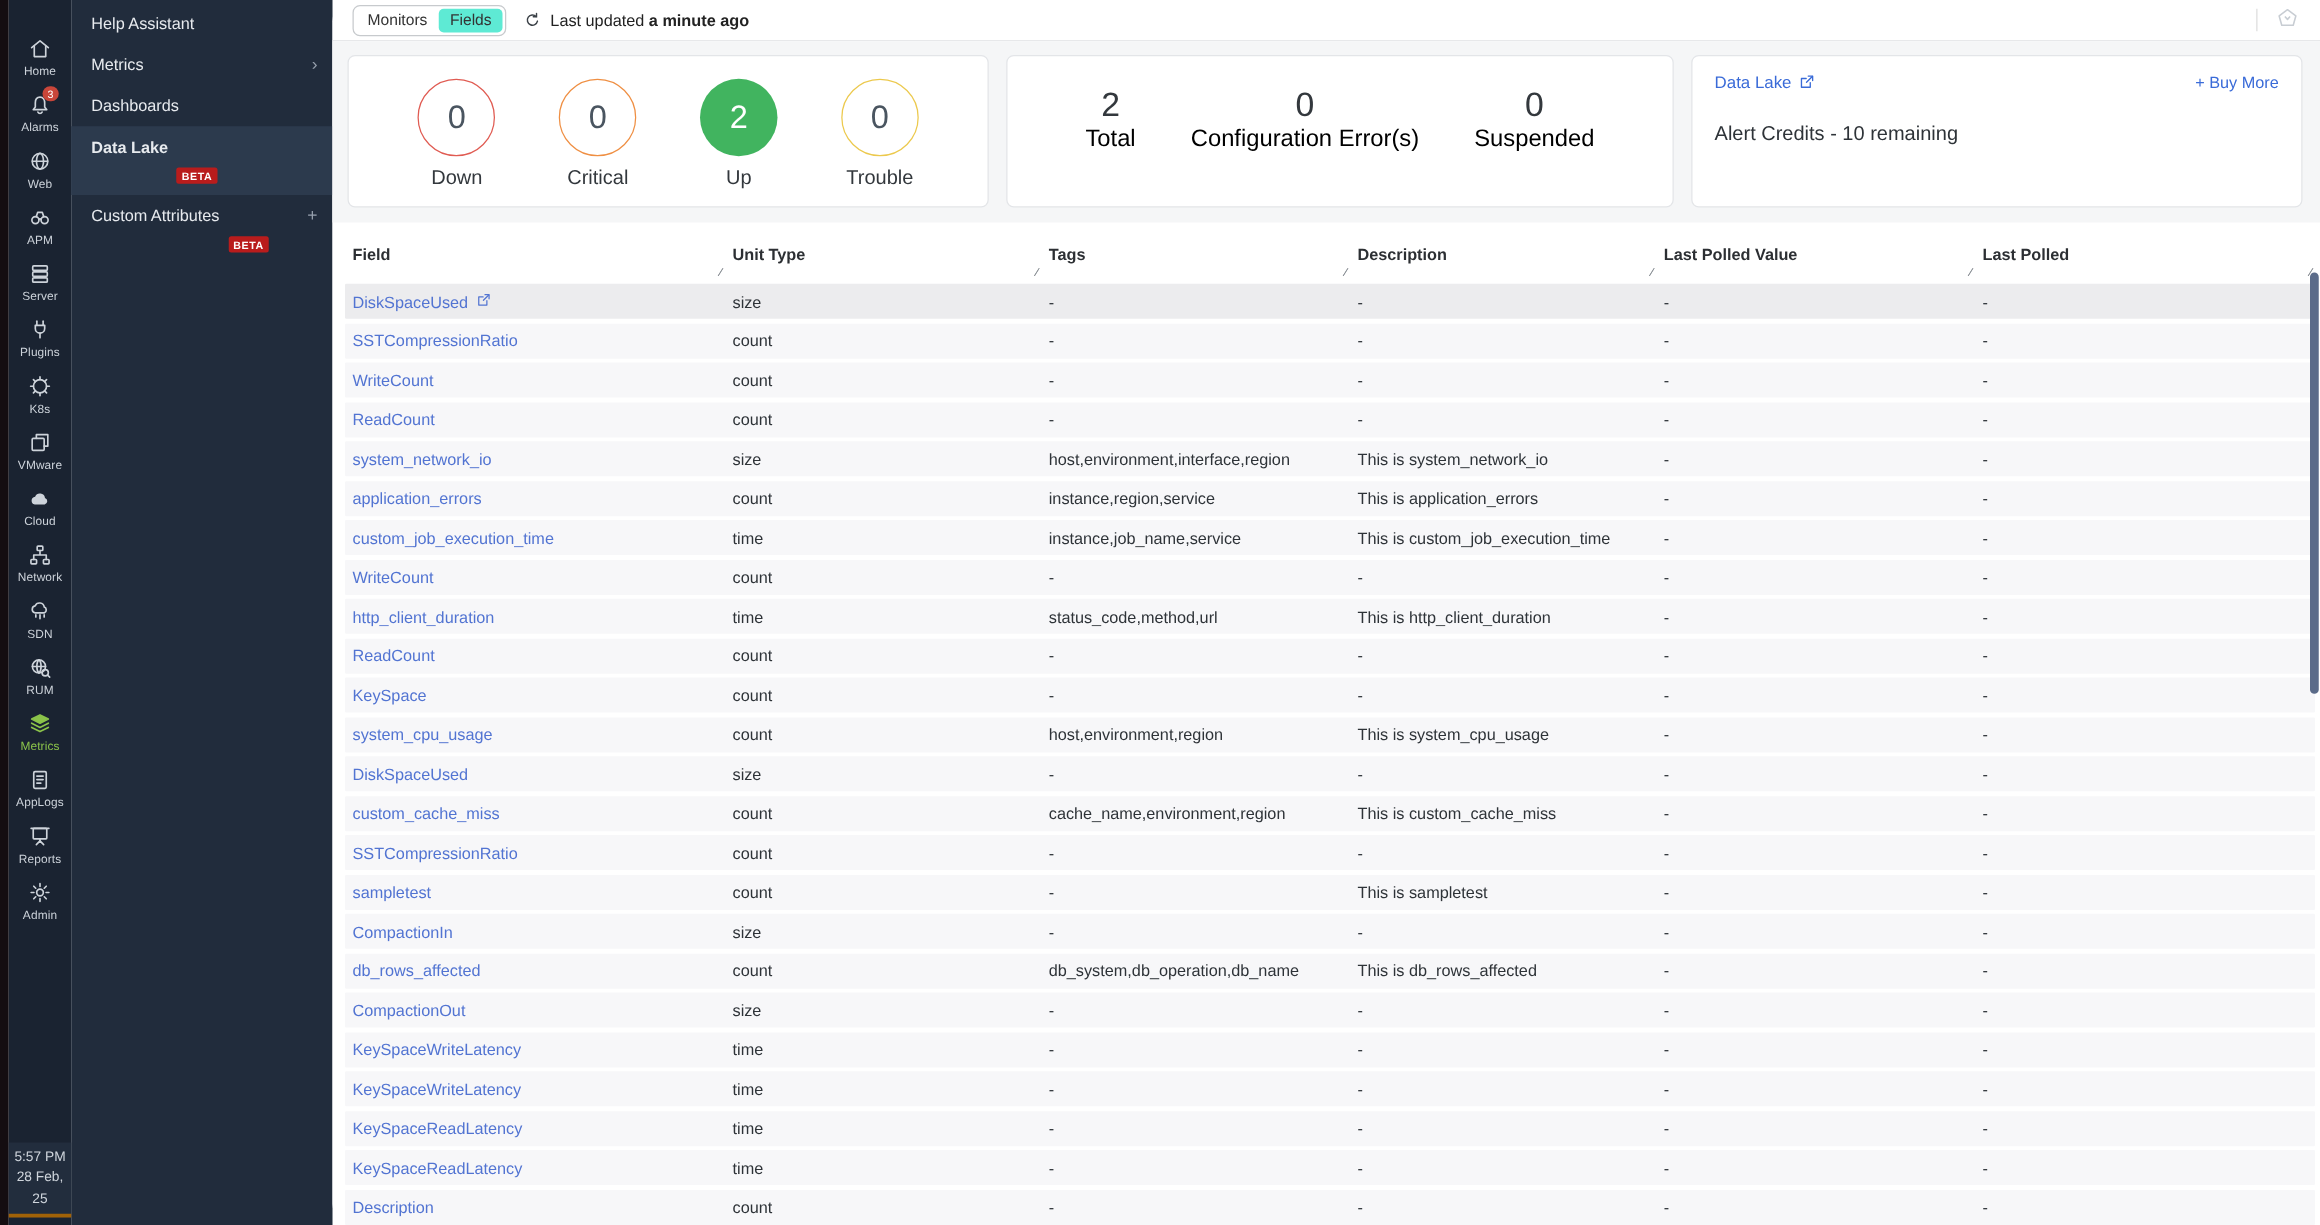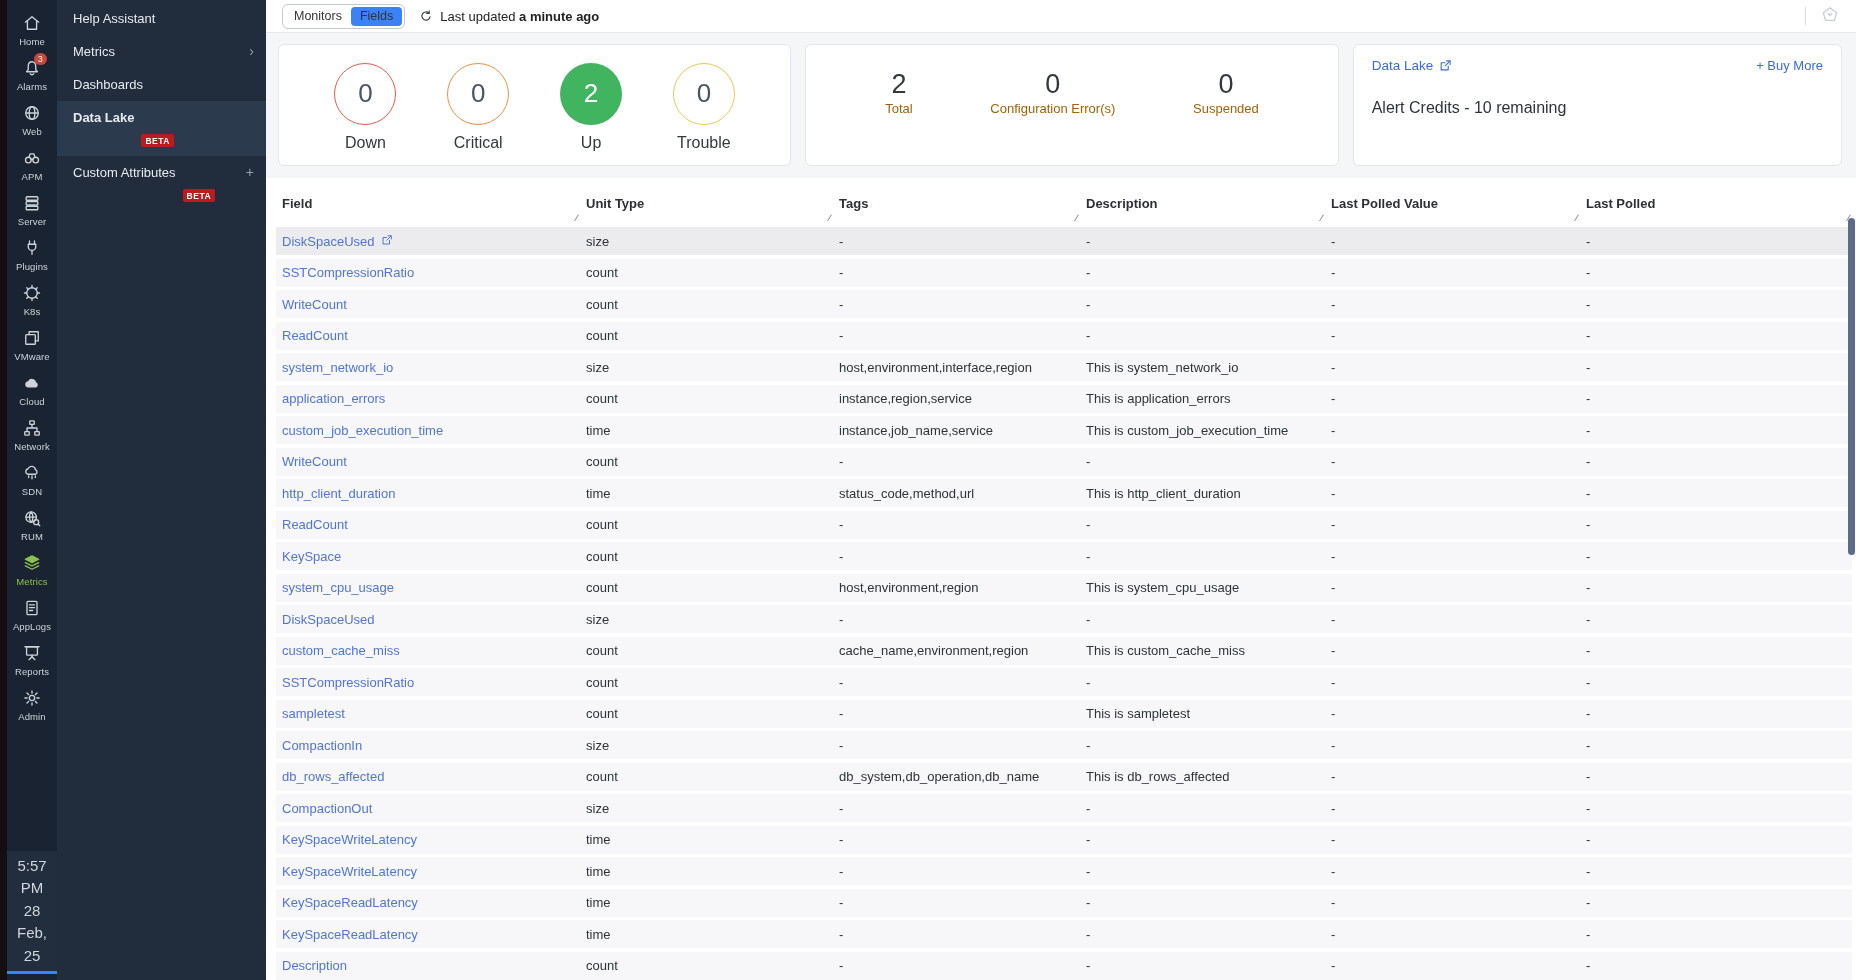--- a/index.html
+++ b/index.html
@@ -5,71 +5,71 @@
   * { margin:0; padding:0; box-sizing:border-box; }
   html,body { width:1856px; height:980px; overflow:hidden; background:#fff;
     font-family:"Liberation Sans","DejaVu Sans",sans-serif; }
   .app { display:flex; width:1856px; height:980px; }
 
   
   .edge-strip { width:7px; height:100%; background:#140d11; flex:0 0 auto; }
 
   
   .rail { width:50px; flex:0 0 auto; background:#1a2331; color:#cdd3da;
-    display:flex; flex-direction:column; align-items:center; padding-top:8px; position:relative; }
+    display:flex; flex-direction:column; align-items:center; padding-top:24px; position:relative; }
   .rail-item { width:50px; display:flex; flex-direction:column; align-items:center;
     padding:5px 0 6px; cursor:pointer; position:relative; }
   .rail-item svg { width:20px; height:20px; display:block; }
   .rail-item .rail-label { font-size:9.5px; margin-top:3px; letter-spacing:.1px; }
   .rail-item.active { color:#8bc34a; }
   .rail-badge { position:absolute; top:0; left:27px; background:#c9463a; color:#fff;
     font-size:8.5px; padding:1px 4px; border-radius:7px; line-height:1.2; }
   .rail-clock { position:absolute; bottom:6px; left:0; width:100%; text-align:center;
-    font-size:15px; color:#cfd5dc; line-height:1.5; background:#222d3d; padding:4px 0;
-    border-bottom:3px solid #3b82f6; }
+    font-size:11px; color:#cfd5dc; line-height:1.5; background:#222d3d; padding:4px 0;
+    border-bottom:3px solid #a16207; }
 
   
   .sidebar { width:209px; flex:0 0 auto; background:#212c3c; color:#e7eaee; padding-top:2px; }
   .side-item { display:flex; padding:9px 12px 9px 16px; font-size:13px;
     cursor:pointer; position:relative; }
   .side-item.active { background:#2c3a4d; font-weight:bold; }
   .beta-badge { background:#b91c1c; color:#fff; font-size:8.5px; font-weight:bold;
     padding:1.5px 4px; border-radius:2px; margin-left:7px; letter-spacing:.5px;margin-top:24px; }
   .side-right { margin-left:auto; color:#96a0ad; font-size:14px; line-height:1; }
 
   
   .main { flex:1 1 auto; display:flex; flex-direction:column; background:#fff; position:relative;border-radius:17px; }
 
   .topbar { height:33px; flex:0 0 auto; border-bottom:1px solid #e7e8ea; display:flex;
     align-items:center; padding:0 16px; }
   .toggle { display:flex; align-items:center; border:1px solid #c7cacd; border-radius:6px;
     padding:2px; background:#fff; }
   .toggle .seg { font-size:12.5px; color:#333; padding:2.5px 9px; border-radius:4px; cursor:pointer; }
-  .toggle .seg.on { background:#3b82f6; }
+  .toggle .seg.on { background:#5eead4; }
   .refresh { margin-left:14px; display:flex; align-items:center; cursor:pointer; }
   .refresh svg { width:14px; height:14px; }
   .updated { margin-left:7px; font-size:13px; color:#222; }
   .updated b { font-weight:bold; }
   .topbar-right { margin-left:auto; display:flex; align-items:center; gap:14px; }
   .vdiv { width:1px; height:18px; background:#ddd; }
   .share { color:#c8cdd3; cursor:pointer; }
   .share svg { width:20px; height:20px; }
 
   
   .cards { flex:0 0 auto; background:#f5f6f7; padding:11px 14px 12px 12px; display:flex; gap:14px; }
   .card { background:#fff; border:1px solid #e3e5e8; border-radius:6px; height:122px; flex:1 1 0; }
   .card.statuses { display:flex; align-items:center; justify-content:space-around; padding:4px 30px 0; }
   .status { display:flex; flex-direction:column; align-items:center; }
   .circle { width:62px; height:62px; border-radius:50%; display:flex; align-items:center;
     justify-content:center; font-size:26px; color:#4a5560; background:#fff; }
   .status-label { margin-top:9px; font-size:16px; color:#33383d; }
   .card.counts { display:flex; align-items:flex-start; justify-content:space-around; padding:24px 40px 0; }
   .count { display:flex; flex-direction:column; align-items:center; }
   .count-num { font-size:27px; color:#33383d; }
-  .count-label { font-size:13px; color:#a16207; margin-top:1px; }
+  .count-label { font-size:19px; color:#000000; margin-top:1px; }
   .card.credits { padding:13px 18px; }
   .credits-top { display:flex; justify-content:space-between; align-items:center; }
   .credits-link { color:#3a6bd8; font-size:13.5px; display:flex; align-items:center; gap:6px; cursor:pointer; }
   .credits-link svg { width:13px; height:13px; }
   .buy-more { color:#3a6bd8; font-size:13px; cursor:pointer; }
   .credits-text { margin-top:26px; font-size:16px; color:#2e3338; }
 
   
   .table-wrap { flex:1 1 auto; padding:14px 4px 0 10px; position:relative; overflow:hidden; }
   .tgrid { display:grid; grid-template-columns:304px 253px 247px 245px 255px 1fr; }

